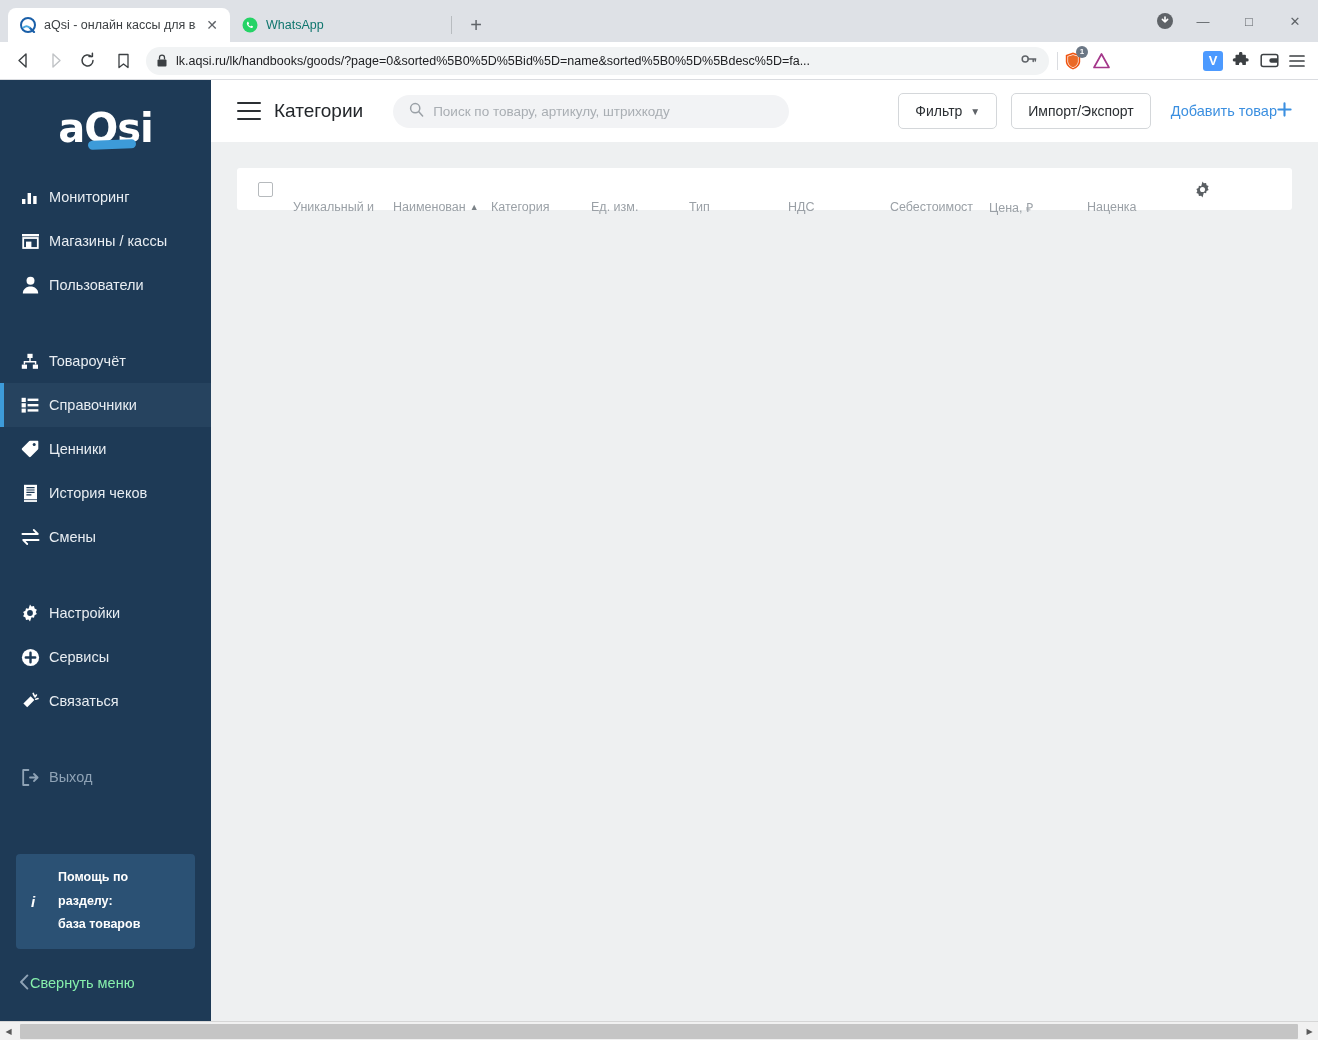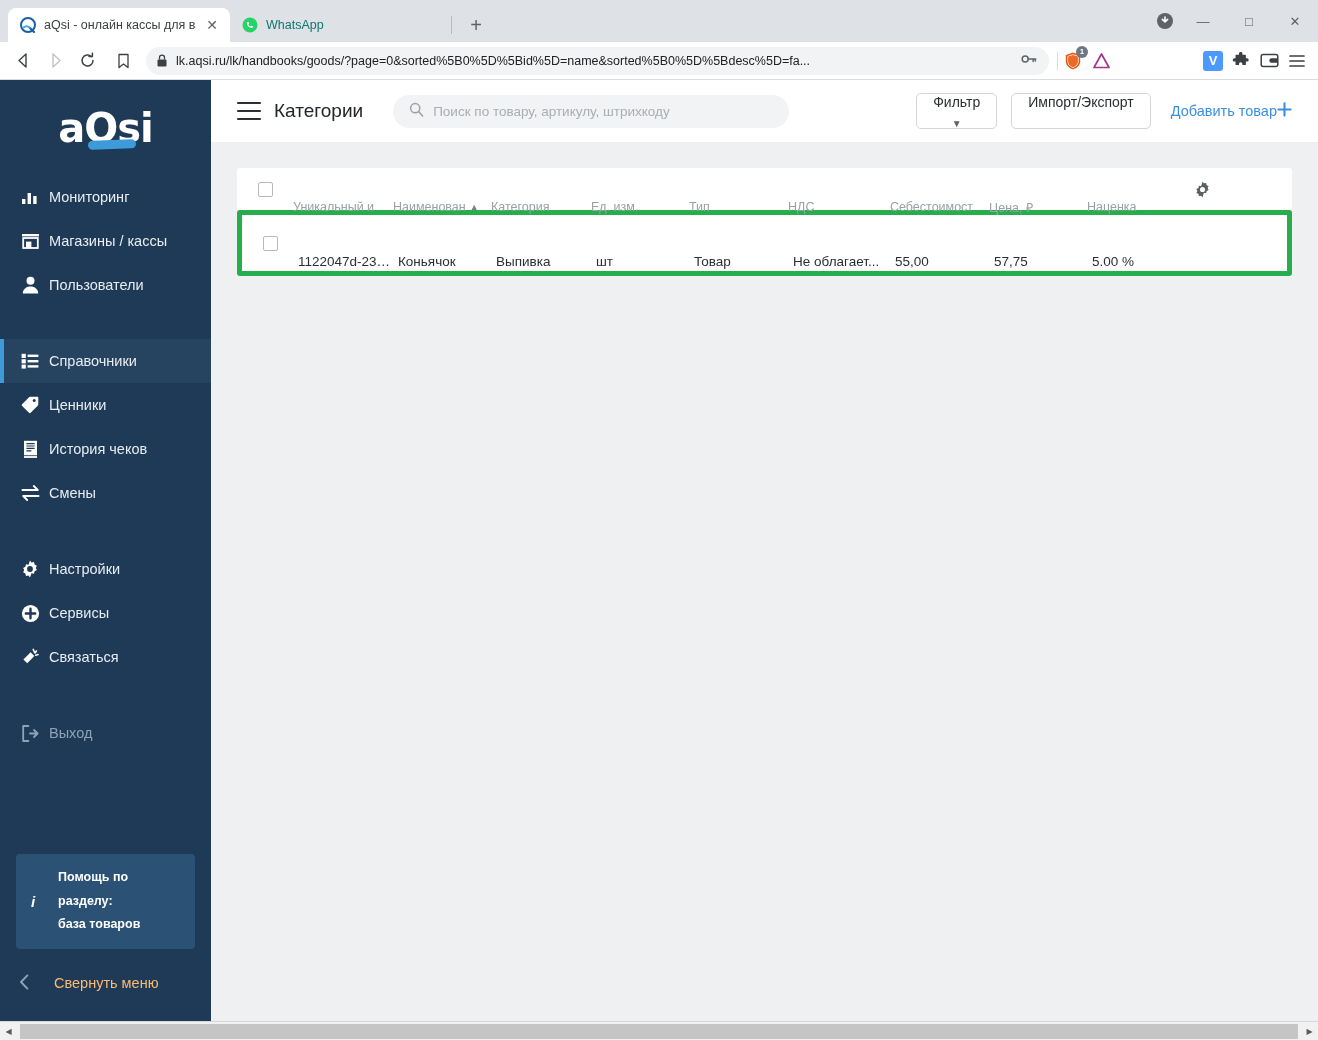--- a/index.html
+++ b/index.html
@@ -103,22 +103,22 @@
   .sb-flex { flex: 1; }
 
   .help-box {
     margin: 0 16px 10px 16px; background: #2b5174; border-radius: 4px;
     padding: 12px 10px 12px 0; display: flex; align-items: center; gap: 8px;
   }
   .help-ico { width: 34px; flex: 0 0 34px; text-align: center; color: #fff;
               font-size: 15px; font-weight: 700; font-style: italic; }
   .help-txt { font-size: 12.5px; font-weight: 700; line-height: 1.9; color: #fff; }
   .collapse {
-    height: 48px; display: flex; align-items: center; gap: 24px;
-    padding-left: 19px; color: #fdba74; font-size: 14.5px;
+    height: 48px; display: flex; align-items: center; gap: 0;
+    padding-left: 19px; color: #86efac; font-size: 14.5px;
   }
 
   
   .content { flex: 1; display: flex; flex-direction: column; min-width: 0; background: #eef0f1; }
   .apptop {
     height: 62px; background: #fff; display: flex; align-items: center;
     padding: 0 26px 0 26px; gap: 0;
   }
   .burger { width: 24px; height: 18px; display: flex; flex-direction: column;
             justify-content: space-between; margin-right: 13px; }
@@ -131,21 +131,21 @@
   }
   .searchbox input {
     border: 0; background: transparent; outline: none; flex: 1;
     font-size: 13.5px; color: #9aa0a6; font-family: "Liberation Sans", sans-serif;
   }
   .searchbox input::placeholder { color: #a9aeb3; }
   .top-right { margin-left: auto; display: flex; align-items: center; gap: 14px; }
   .btn-outline {
     height: 36px; border: 1px solid #d4d7da; background: #fff; border-radius: 5px;
     padding: 0 16px; font-size: 14px; color: #2b2f33; display: flex;
-    align-items: center; gap: 8px; font-family: "Liberation Sans", sans-serif; flex-direction: column;
+    align-items: center; gap: 8px; font-family: "Liberation Sans", sans-serif;
   }
   .btn-link { font-size: 14.5px; color: #3b8fe0; display: flex;
               align-items: center; padding-left: 6px; }
 
   .main-area { flex: 1; padding: 26px 26px 0 26px; min-height: 0; overflow: hidden; }
   .table-card { background: #fff; border-radius: 3px; }
   .thead {
     height: 42px; display: flex; align-items: center;
     font-size: 12.5px; color: #9aa0a6;
   }
@@ -337,20 +337,31 @@
               <path d="M0.8 17.4c0-4.3 3.4-7 7.7-7s7.7 2.7 7.7 7z" fill="#fff"></path>
             </svg>
           </span>
           <span>Пользователи</span>
         </div>
       </div>
 
       <div class="spacer-sm"></div>
 
       <div class="nav-group">
+        <div class="nav-item">
+          <span class="nav-ico">
+            <svg width="18" height="17" viewBox="0 0 18 17">
+              <rect x="6.4" y="0.8" width="5.2" height="4.2" fill="#fff"></rect>
+              <rect x="0.8" y="11.6" width="5.2" height="4.2" fill="#fff"></rect>
+              <rect x="11.8" y="11.6" width="5.2" height="4.2" fill="#fff"></rect>
+              <path d="M9 5v3.8M3.4 11.6V8.8h11.2v2.8" stroke="#fff" stroke-width="1.4" fill="none"></path>
+            </svg>
+          </span>
+          <span>Товароучёт</span>
+        </div>
         <div class="nav-item active">
           <span class="nav-ico">
             <svg width="18" height="16" viewBox="0 0 18 16">
               <rect x="0.6" y="0.8" width="4.2" height="4.2" fill="#fff"></rect>
               <rect x="0.6" y="6.2" width="4.2" height="4.2" fill="#fff"></rect>
               <rect x="0.6" y="11.6" width="4.2" height="4" fill="#fff"></rect>
               <rect x="6.6" y="1.6" width="10.8" height="2.4" fill="#fff"></rect>
               <rect x="6.6" y="7" width="10.8" height="2.4" fill="#fff"></rect>
               <rect x="6.6" y="12.2" width="10.8" height="2.4" fill="#fff"></rect>
             </svg>
@@ -511,37 +522,20 @@
             <div class="cell c-margin">Наценка</div>
             <div class="c-gear">
               <svg width="17" height="17" viewBox="0 0 18 18">
                 <path d="M9 0.6l1.4 1.9 2.4-.5.5 2.4 2.2 1-1.1 2.1 1.1 2.1-2.2 1-.5 2.4-2.4-.5L9 17.4l-1.4-1.9-2.4.5-.5-2.4-2.2-1 1.1-2.1-1.1-2.1 2.2-1 .5-2.4 2.4.5z" fill="#5a5f63"></path>
                 <circle cx="9" cy="9" r="2.7" fill="#fff"></circle>
               </svg>
             </div>
           </div>
         </div>
 
-        <div class="highlight-box">
-          <div class="trow">
-            <div class="c-check">
-              <span class="cbox"></span>
-            </div>
-            <div class="cell c-uid">1122047d-239...</div>
-            <div class="cell c-name">Коньячок</div>
-            <div class="cell c-cat">Выпивка</div>
-            <div class="cell c-unit">шт</div>
-            <div class="cell c-type">Товар</div>
-            <div class="cell c-vat">Не облагает...</div>
-            <div class="cell c-cost">55,00</div>
-            <div class="cell c-price">57,75</div>
-            <div class="cell c-margin">5.00 %</div>
-            <div class="c-gear"></div>
-          </div>
-        </div>
 
       </div>
     </div>
 
     <div class="sb-bottom-strip"></div>
   </div>
 
   <div class="hscroll">
     <div class="hs-arrow">◀</div>
     <div class="hs-track">

